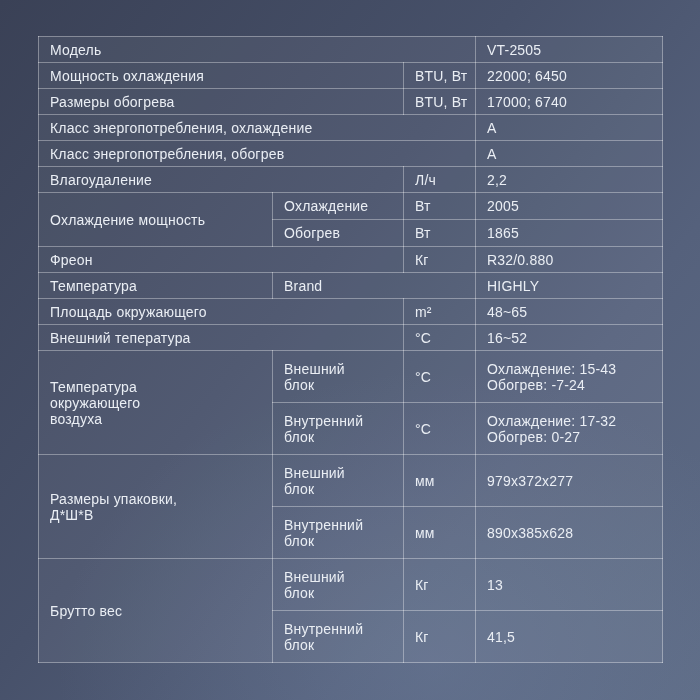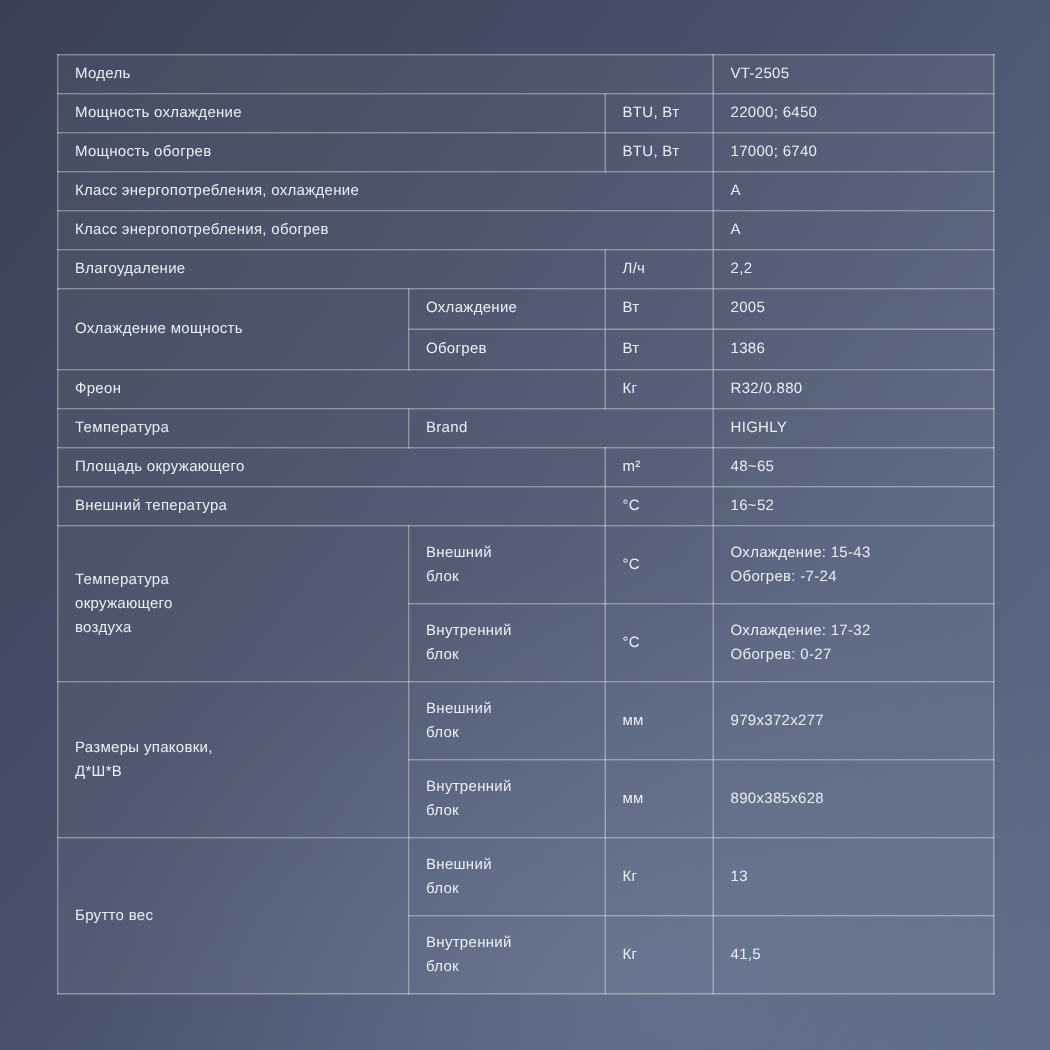--- a/index.html
+++ b/index.html
@@ -21,21 +21,21 @@
     left: 38px;
     top: 36px;
     width: 624px;
     border-collapse: collapse;
     table-layout: fixed;
   }
   .spec-table td {
     border: 1px solid rgba(255,255,255,0.38);
     background: rgba(255,255,255,0.055);
     color: #eaeef4;
-    font-size: 10px;
+    font-size: 14px;
     line-height: 16px;
     letter-spacing: 0.2px;
     padding: 4px 4px 4px 11px;
     vertical-align: middle;
     white-space: pre-line;
     overflow: hidden;
   }
   tr.r-s  { height: 26px; }  
   tr.r-n  { height: 27px; }  
   tr.r-t  { height: 52px; }  
@@ -49,26 +49,26 @@
     <col style="width:131px">
     <col style="width:72px">
     <col style="width:187px">
   </colgroup>
   <tbody>
     <tr class="r-s">
       <td colspan="3">Модель</td>
       <td>VT-2505</td>
     </tr>
     <tr class="r-s">
-      <td colspan="2">Мощность охлаждение</td>
+      <td colspan="2">Мощность охлаждения</td>
       <td>BTU, Вт</td>
       <td>22000; 6450</td>
     </tr>
     <tr class="r-s">
-      <td colspan="2">Мощность обогрев</td>
+      <td colspan="2">Размеры обогрева</td>
       <td>BTU, Вт</td>
       <td>17000; 6740</td>
     </tr>
     <tr class="r-s">
       <td colspan="3">Класс энергопотребления, охлаждение</td>
       <td>A</td>
     </tr>
     <tr class="r-s">
       <td colspan="3">Класс энергопотребления, обогрев</td>
       <td>A</td>
@@ -80,21 +80,21 @@
     </tr>
     <tr class="r-n">
       <td rowspan="2">Охлаждение мощность</td>
       <td>Охлаждение</td>
       <td>Вт</td>
       <td>2005</td>
     </tr>
     <tr class="r-n">
       <td>Обогрев</td>
       <td>Вт</td>
-      <td>1386</td>
+      <td>1865</td>
     </tr>
     <tr class="r-s">
       <td colspan="2">Фреон</td>
       <td>Кг</td>
       <td>R32/0.880</td>
     </tr>
     <tr class="r-s">
       <td>Температура</td>
       <td colspan="2">Brand</td>
       <td>HIGHLY</td>

